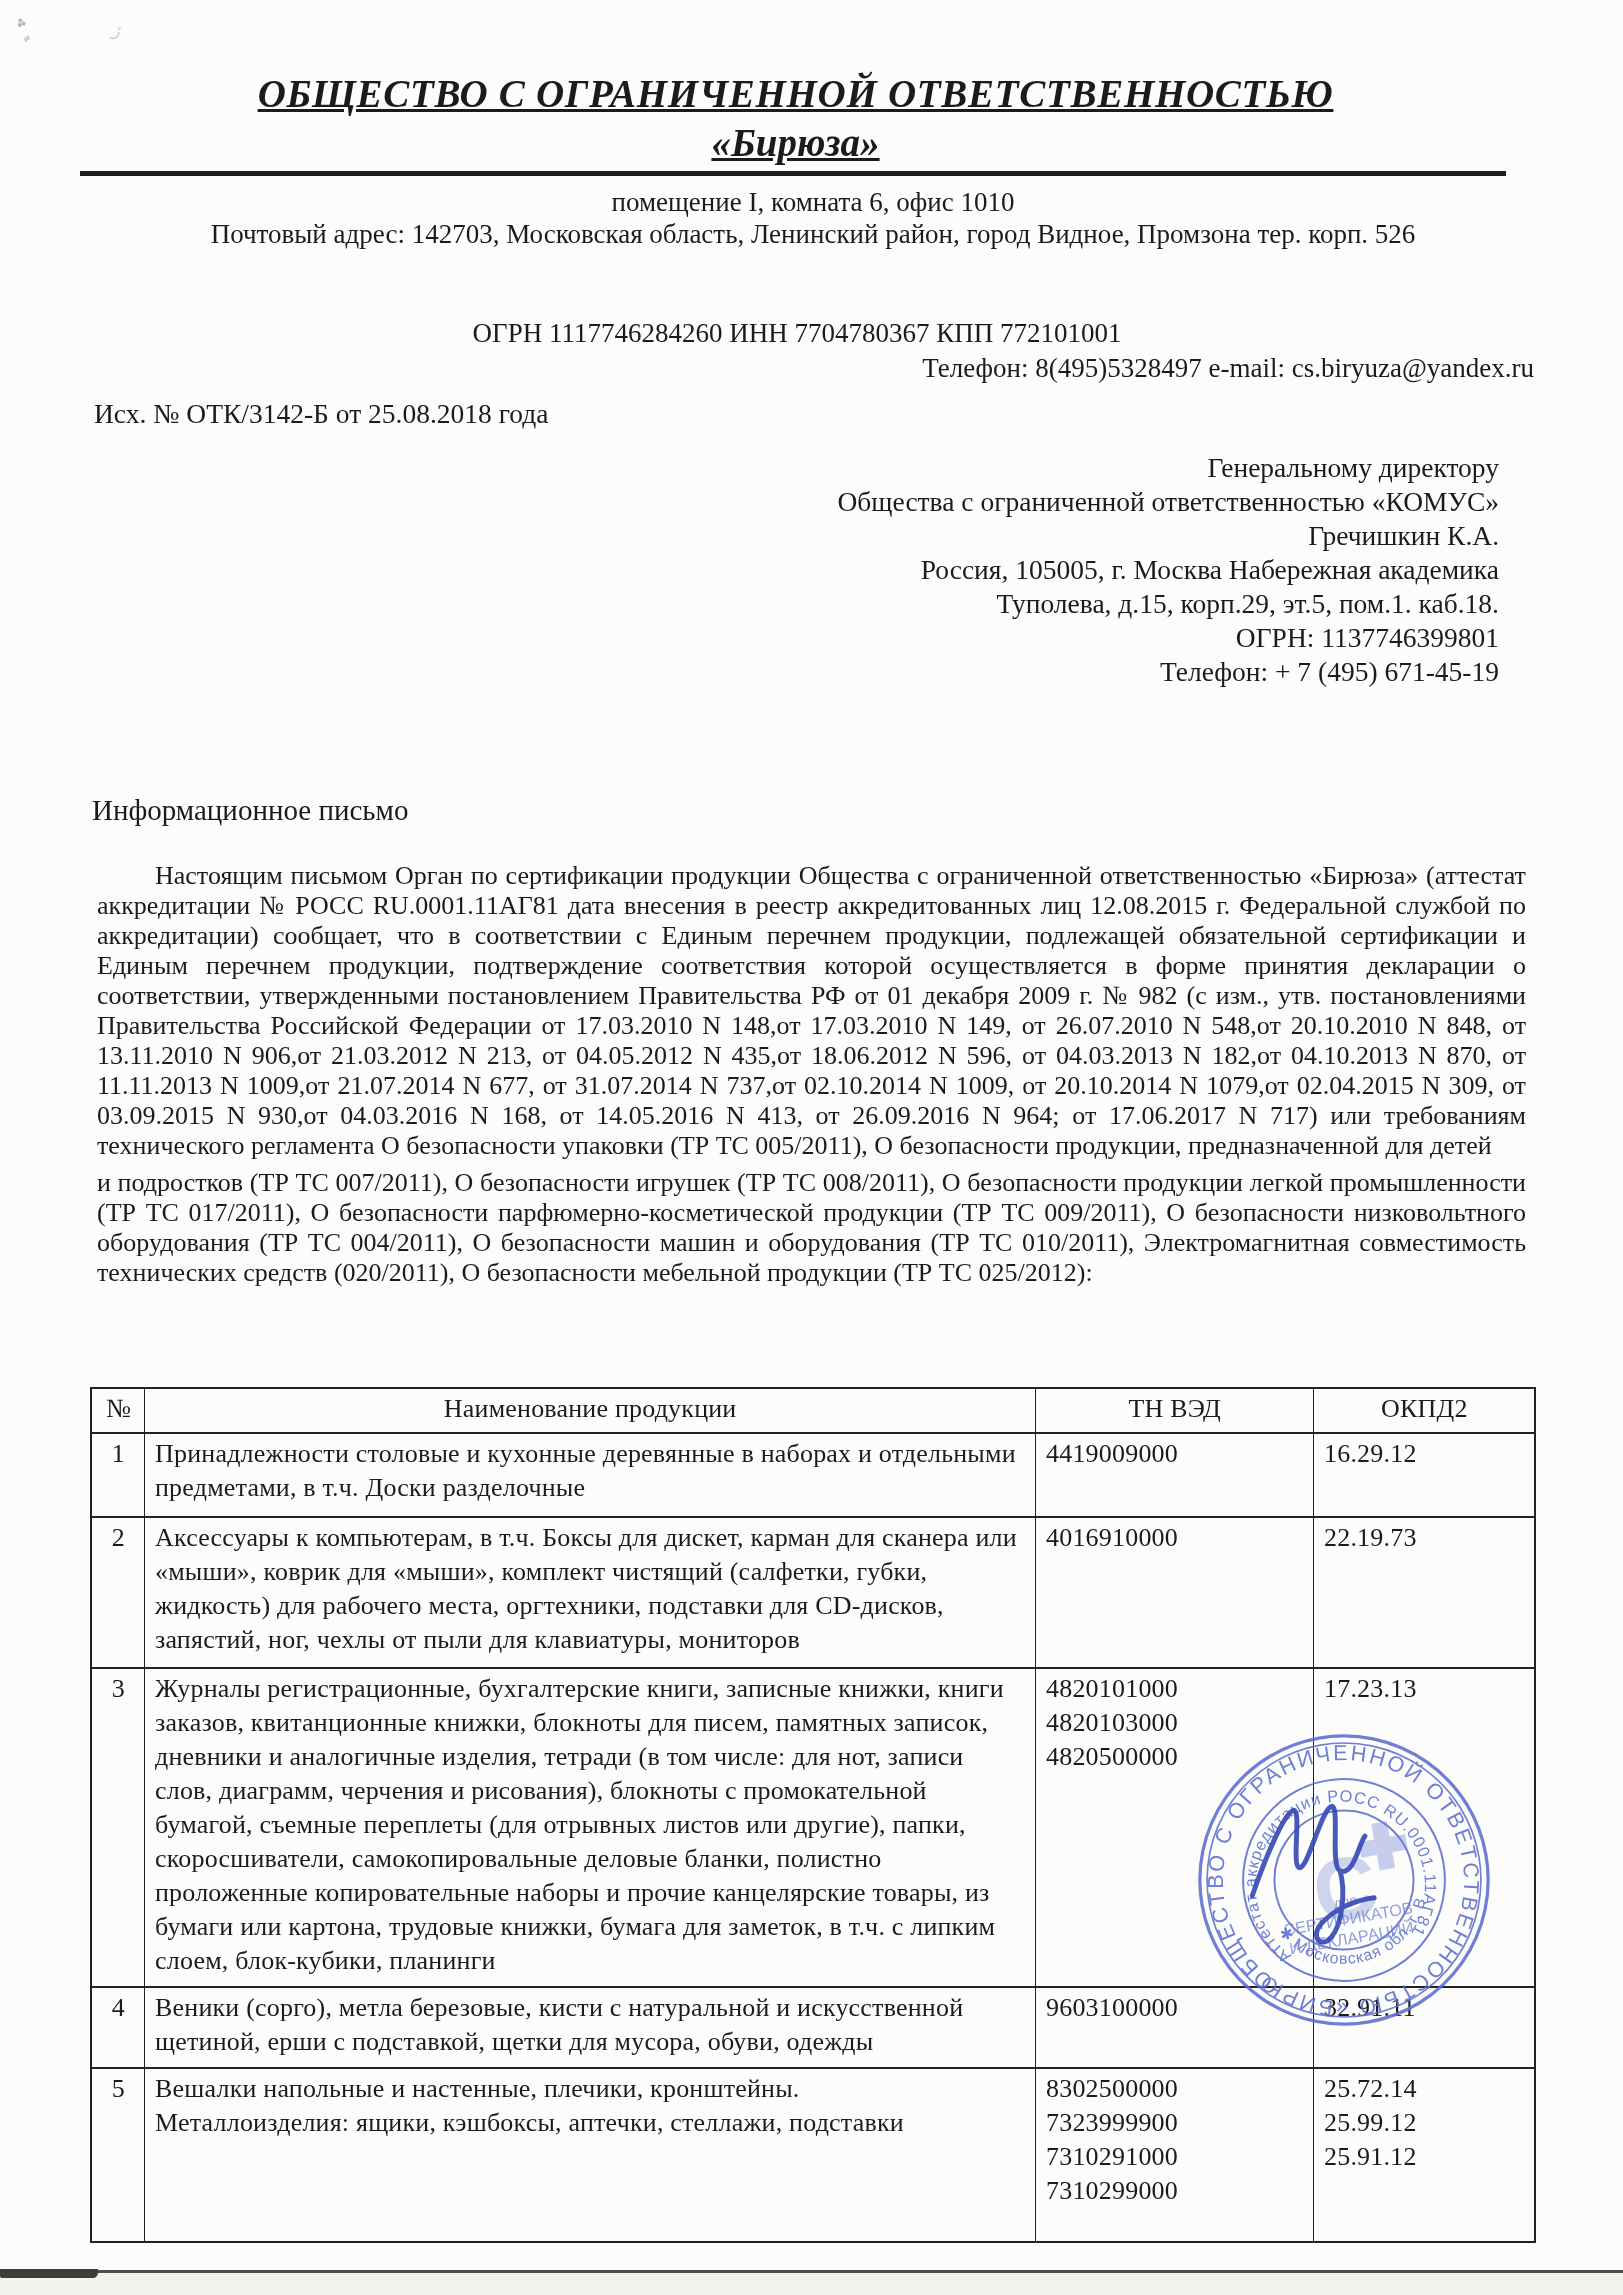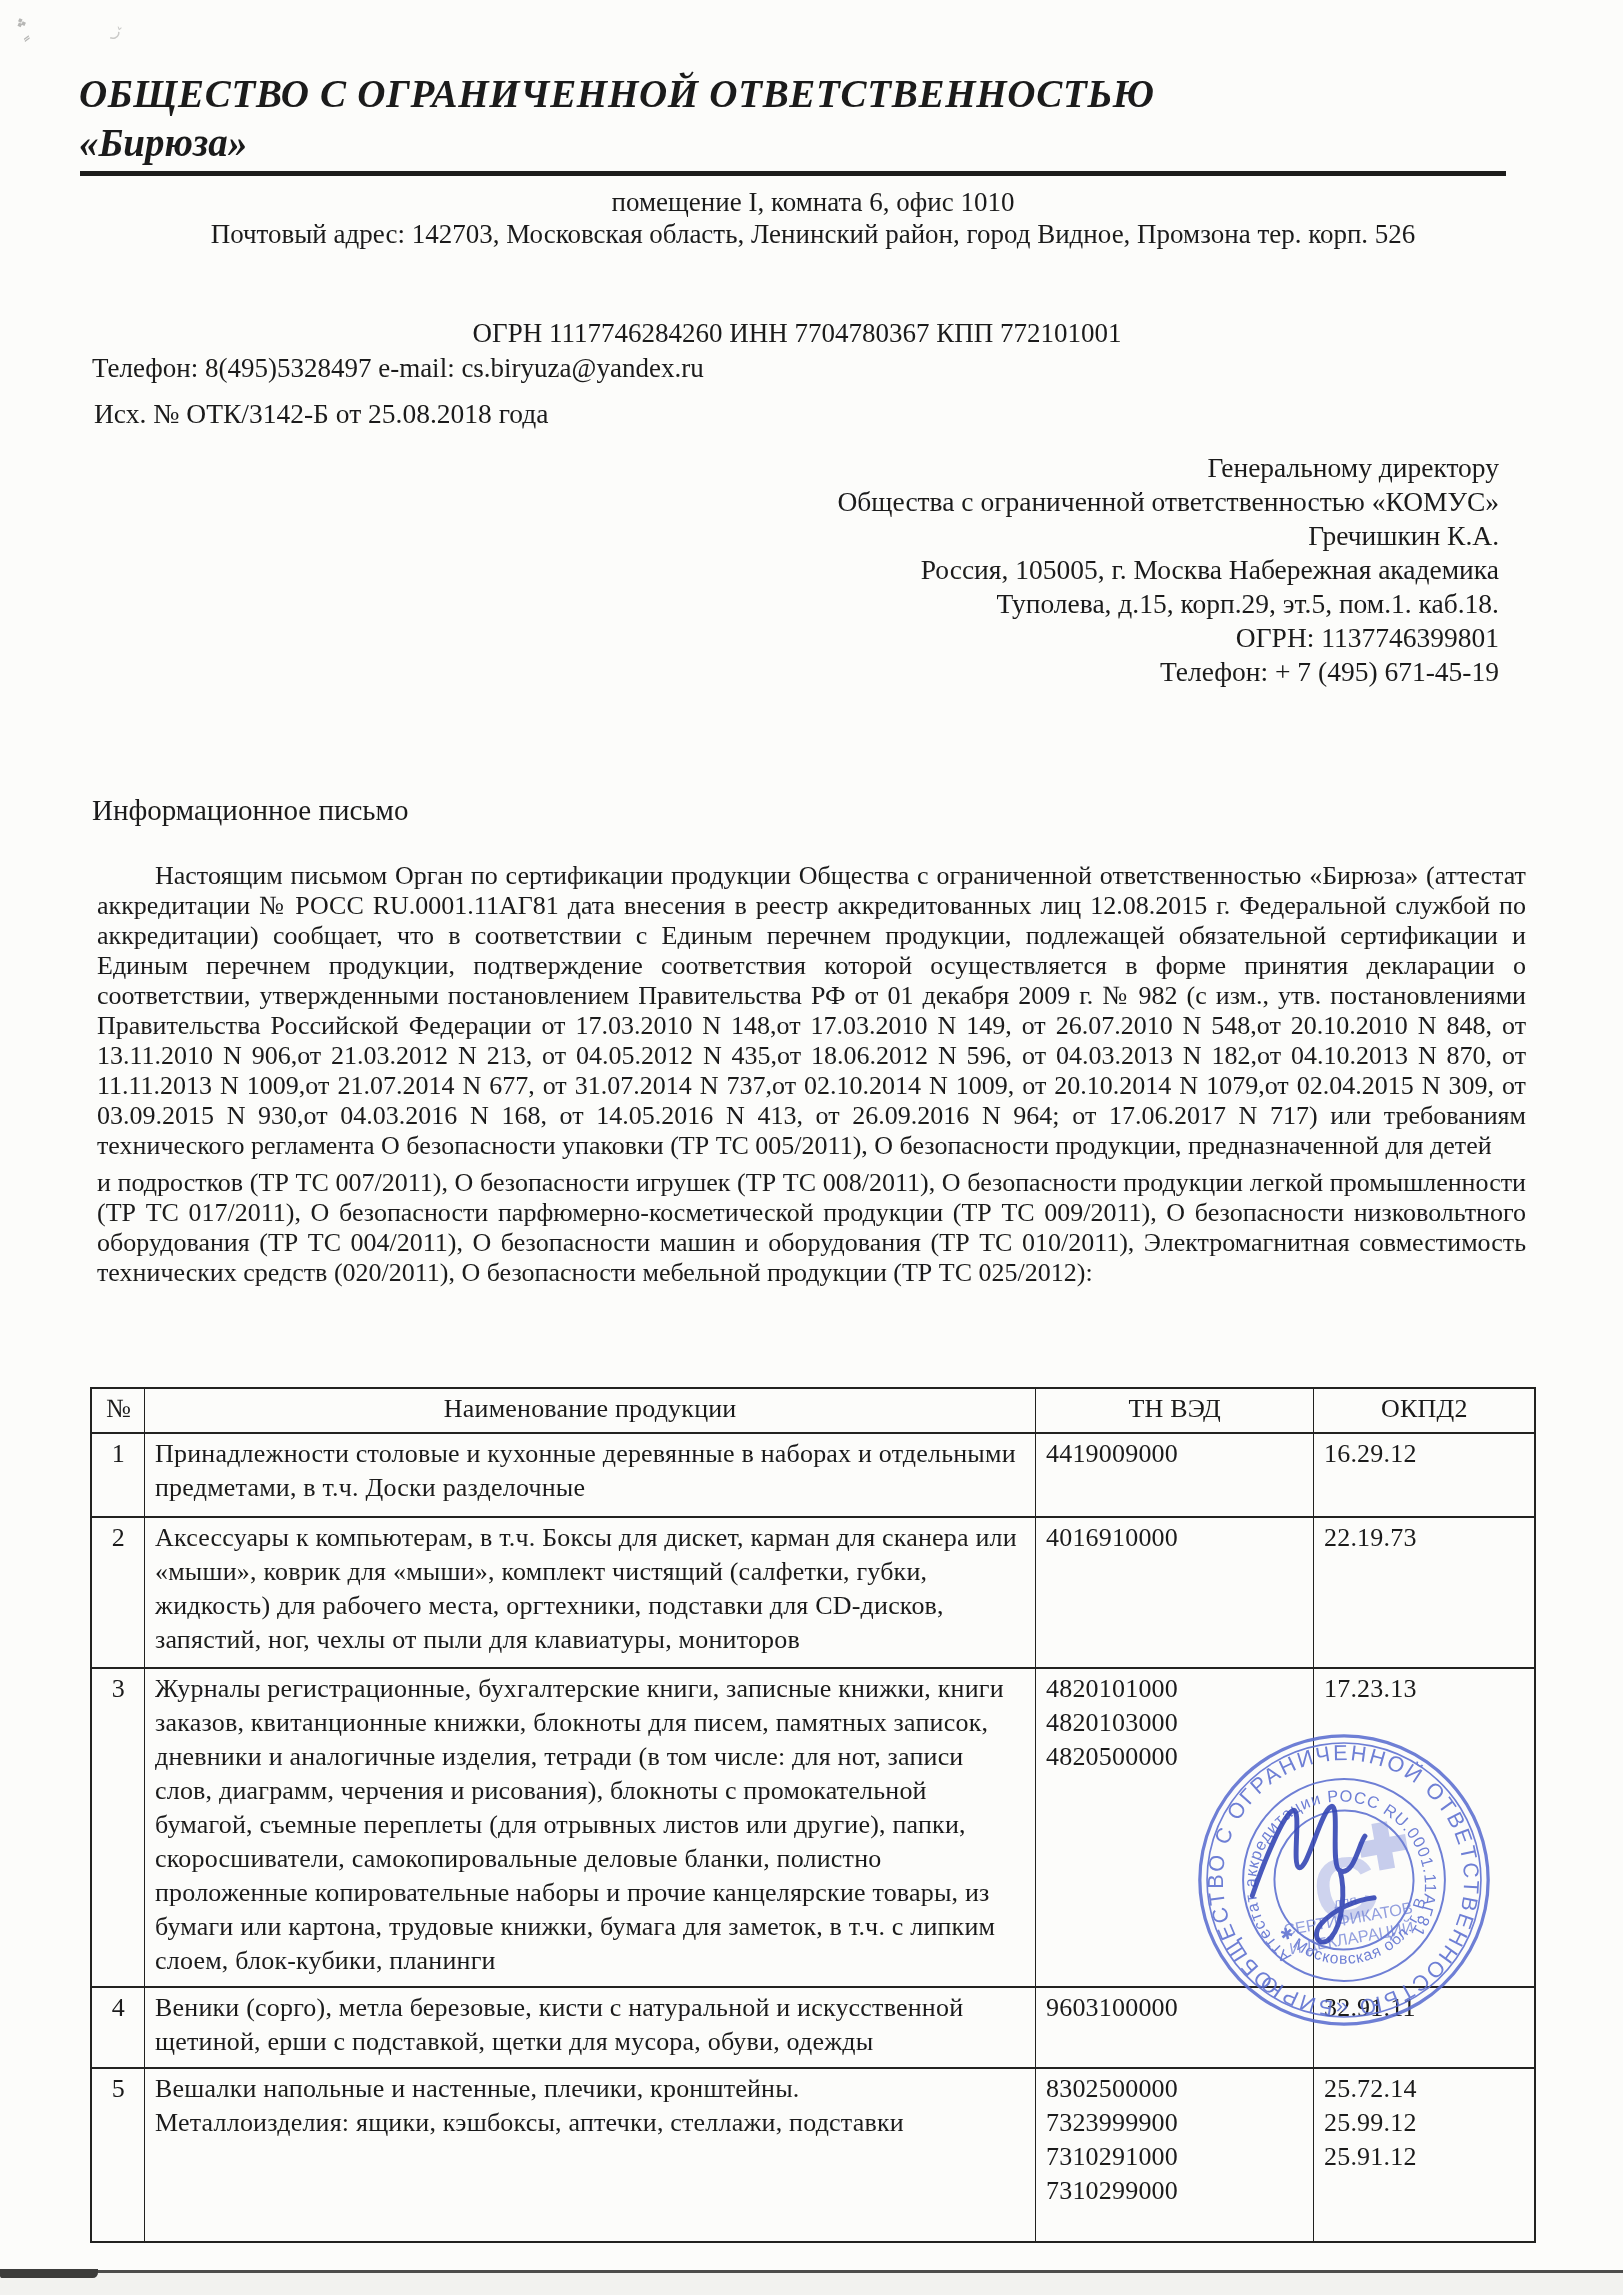--- a/index.html
+++ b/index.html
@@ -12,27 +12,27 @@
     color:#1b1b1b;
   }
   
   .scan-mark{position:absolute;color:#9a9a98;font-size:22px;transform:rotate(-20deg);opacity:.7;}
   .scan-mark2{position:absolute;color:#aaaaa8;font-size:17px;transform:rotate(15deg);opacity:.6;}
   .scan-bottom-line{position:absolute;left:0;top:2270px;width:100%;height:3.3px;background:#4d4d4b;}
   .scan-bottom-blob{position:absolute;left:0;top:2269px;width:98px;height:9.2px;background:#3d3d3b;border-radius:0 0 5.2px 2.6px;}
   .scan-bottom-shade{position:absolute;left:0;top:2273px;width:100%;height:22px;background:#f2f2ef;}
 
   
-  .letterhead{position:absolute;left:79px;width:1433px;top:71px;text-align:left;}
+  .letterhead{position:absolute;left:79px;width:1433px;top:71px;text-align:center;text-decoration:underline;}
   .org-type{font-size:39px;font-weight:bold;font-style:italic;letter-spacing:0.7px;line-height:46px;}
   .org-name{font-size:39px;font-weight:bold;font-style:italic;line-height:46px;margin-top:2.6px;}
   .head-rule{position:absolute;left:80px;top:171px;width:1426px;height:4.6px;background:#1d1d1b;}
   .addr-block{position:absolute;left:92px;width:1442px;top:186px;text-align:center;font-size:27px;line-height:32px;}
   .reg-line{position:absolute;left:76px;width:1442px;top:318px;text-align:center;font-size:27px;}
-  .contact-line{position:absolute;left:92px;width:1442px;top:353px;text-align:left;font-size:27px;}
+  .contact-line{position:absolute;left:92px;width:1442px;top:353px;text-align:right;font-size:27px;}
   .outgoing{position:absolute;left:94px;top:398px;font-size:27.5px;}
 
   .recipient{position:absolute;right:124px;top:451px;width:850px;text-align:right;font-size:27.5px;line-height:34px;font-family:Liberation Serif, serif;}
 
   .letter-title{position:absolute;left:92px;width:1442px;top:794px;text-align:left;font-size:29px;}
 
   .body-text{position:absolute;left:90px;top:854px;width:1443px;font-size:26px;line-height:30px;text-align:justify;}
   .body-text p{margin:7px;}
   .body-text p.indent{text-indent:58px;}
 

